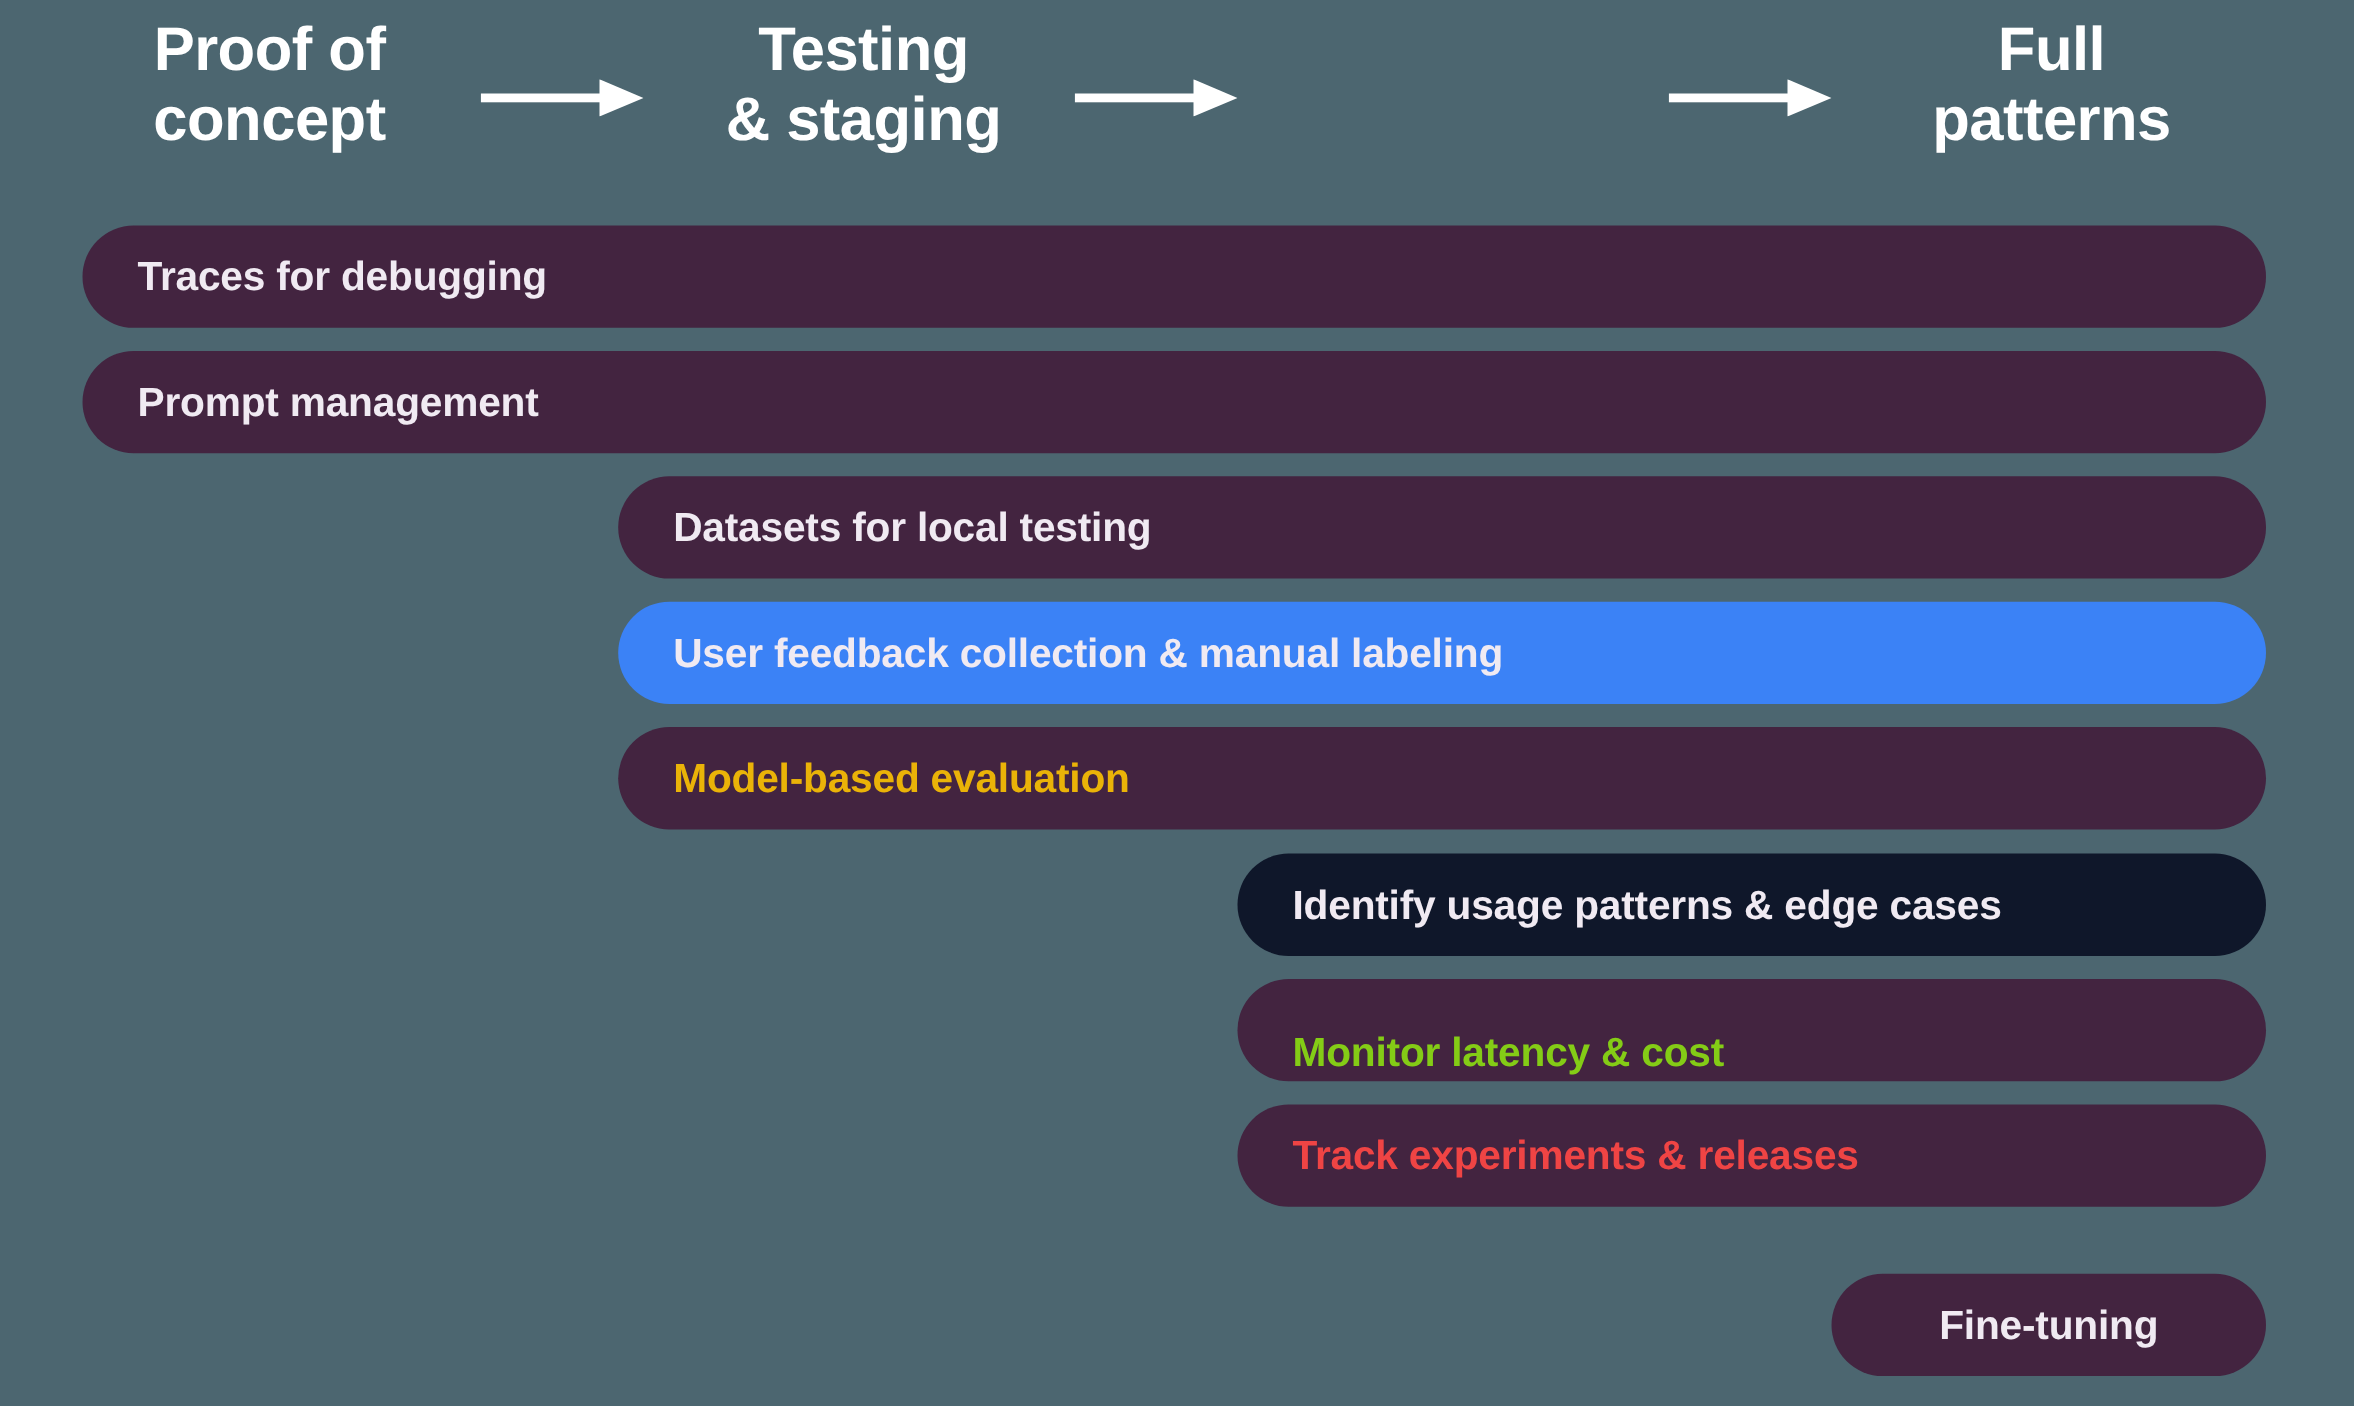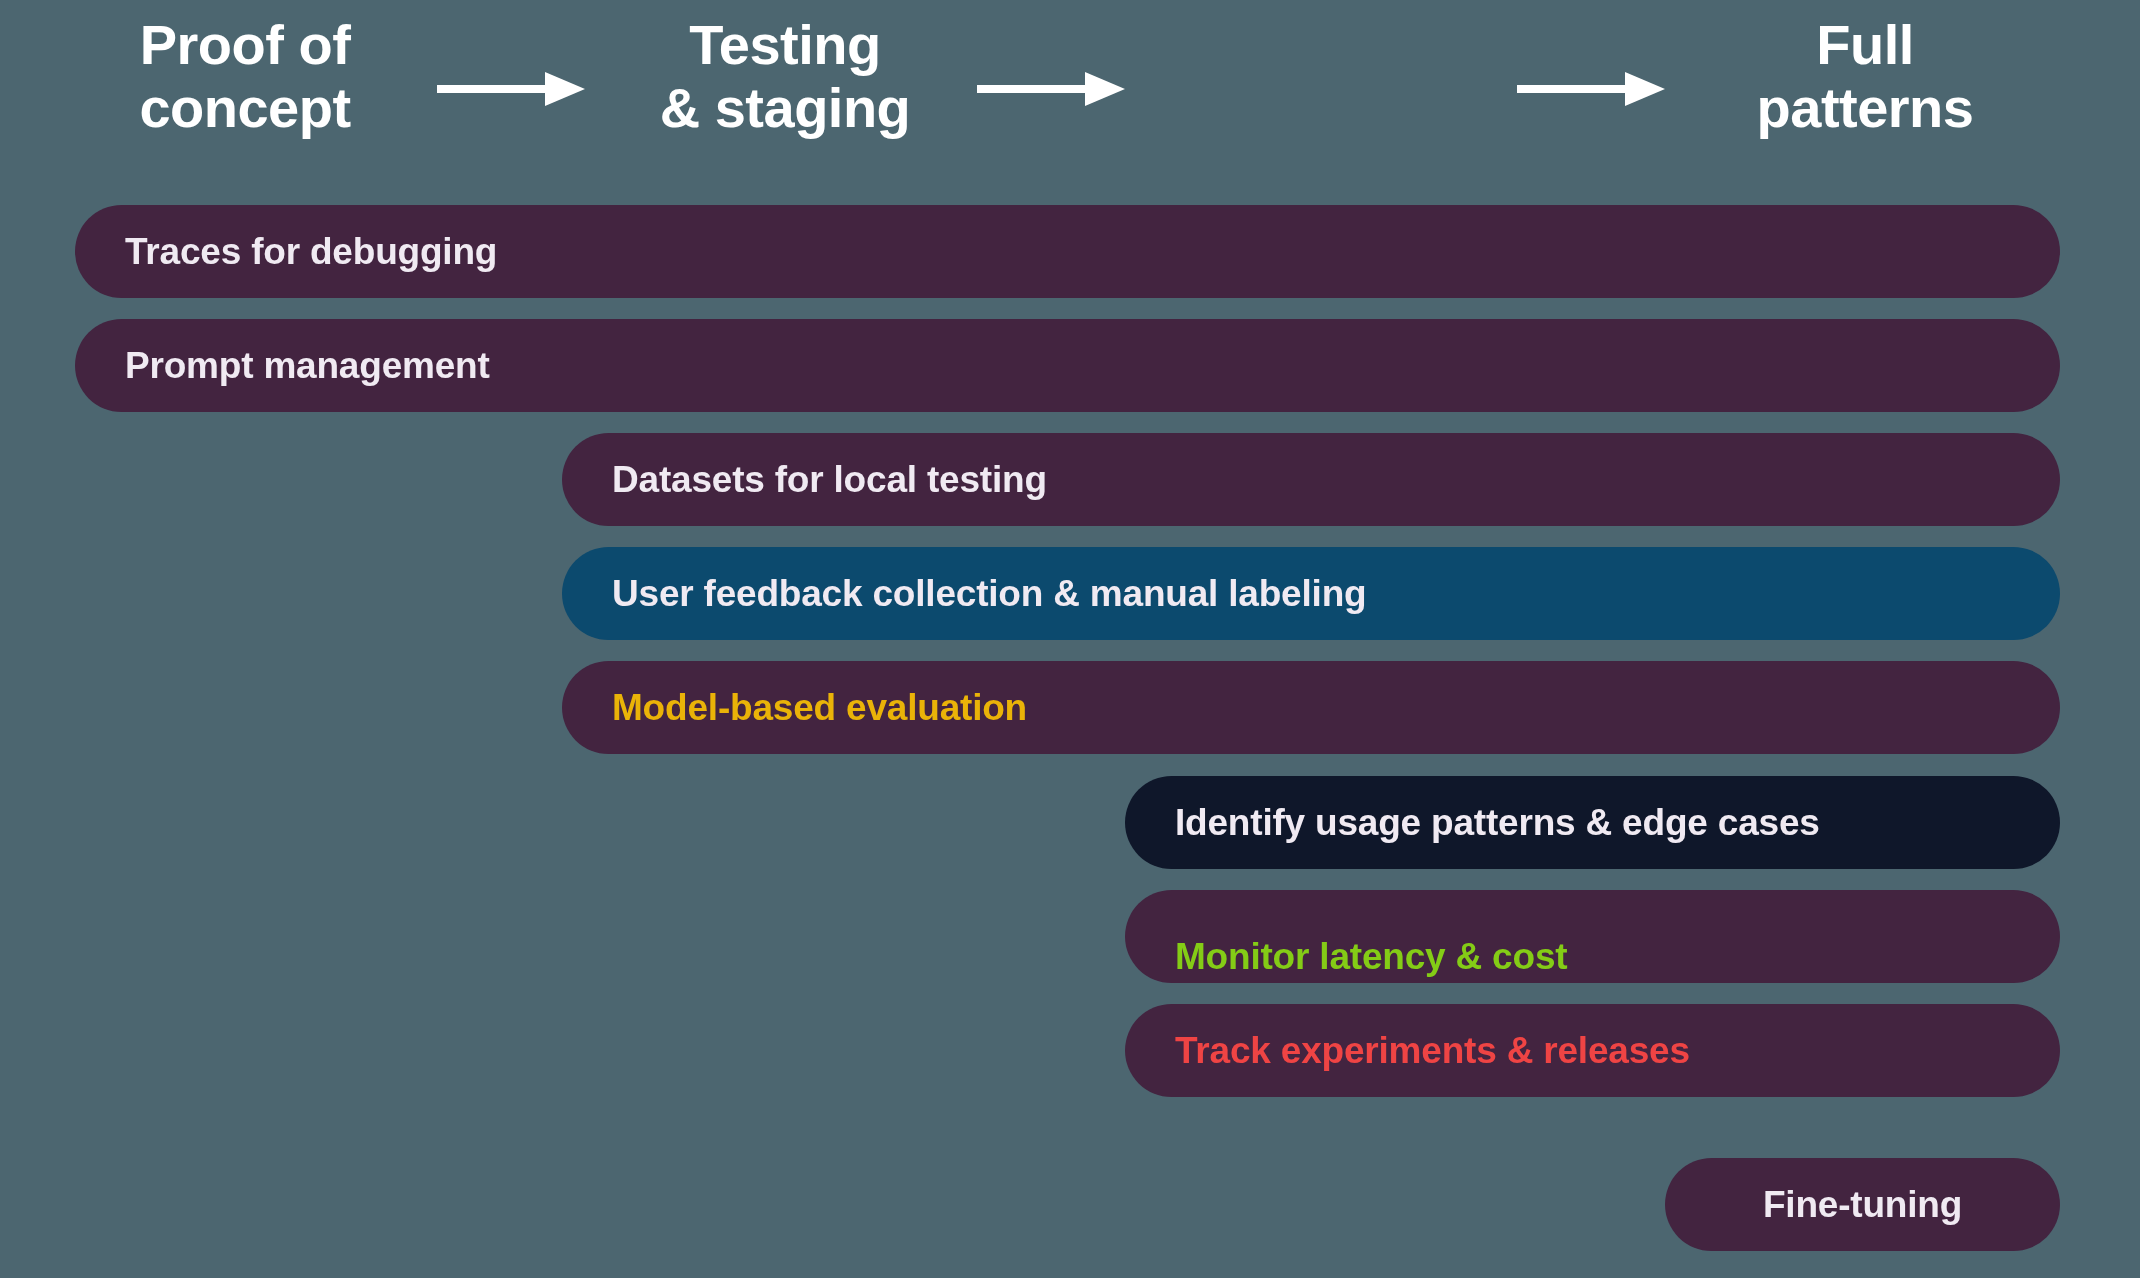--- a/index.html
+++ b/index.html
@@ -114,21 +114,21 @@
   <div id="bars-layer">
       <div class="bar align-left" style="left: 75px; top: 205px; width: 1985px; background: rgb(67, 36, 64);">
         <span class="bar-label" style="color: rgb(240, 234, 242);">Traces for debugging</span>
       </div>
       <div class="bar align-left" style="left: 75px; top: 319px; width: 1985px; background: rgb(67, 36, 64);">
         <span class="bar-label" style="color: rgb(240, 234, 242);">Prompt management</span>
       </div>
       <div class="bar align-left" style="left: 562px; top: 433px; width: 1498px; background: rgb(67, 36, 64);">
         <span class="bar-label" style="color: rgb(240, 234, 242);">Datasets for local testing</span>
       </div>
-      <div class="bar align-left" style="left: 562px; top: 547px; width: 1498px; background: #0c4a6e;">
+      <div class="bar align-left" style="left: 562px; top: 547px; width: 1498px; background: #3b82f6;">
         <span class="bar-label" style="color: rgb(240, 234, 242);">User feedback collection &amp; manual labeling</span>
       </div>
       <div class="bar align-left" style="left: 562px; top: 661px; width: 1498px; background: rgb(67, 36, 64);">
         <span class="bar-label" style="color: #eab308;">Model-based evaluation</span>
       </div>
       <div class="bar align-left" style="left: 1125px; top: 776px; width: 935px; background: #0f172a;">
         <span class="bar-label" style="color: rgb(240, 234, 242);">Identify usage patterns &amp; edge cases</span>
       </div>
       <div class="bar align-left" style="left: 1125px; top: 890px; width: 935px; background: rgb(67, 36, 64);">
         <span class="bar-label" style="color: #84cc16; margin-top: 41px;">Monitor latency &amp; cost</span>

